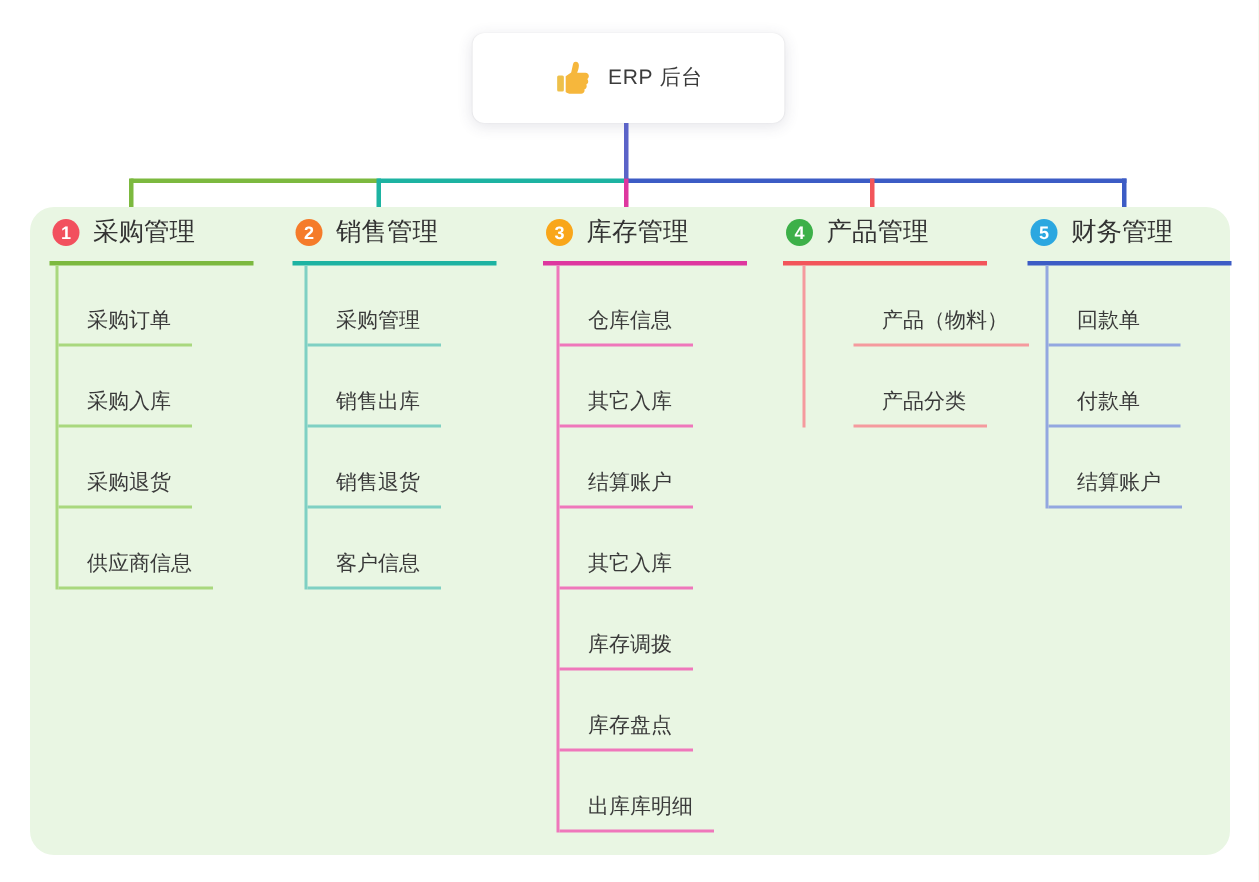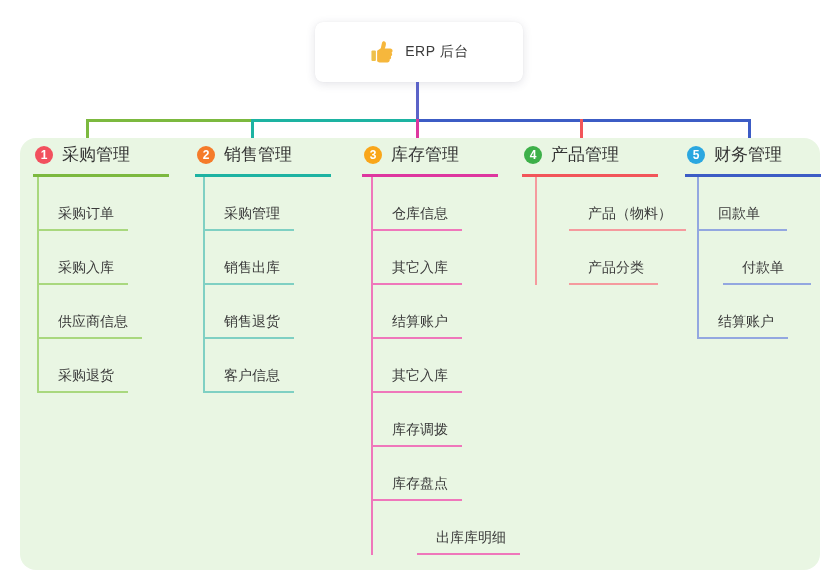--- a/index.html
+++ b/index.html
@@ -89,24 +89,24 @@
       <span class="branch-title">采购管理</span>
     </div>
     <div class="children" style="border-left-color: rgb(169, 216, 126); margin-left: 4px;">
           <div class="child" style="border-bottom-color: rgb(169, 216, 126);">
             <span class="child-label">采购订单</span>
           </div>
           <div class="child" style="border-bottom-color: rgb(169, 216, 126);">
             <span class="child-label">采购入库</span>
           </div>
           <div class="child" style="border-bottom-color: rgb(169, 216, 126);">
-            <span class="child-label">供应商信息</span>
+            <span class="child-label">采购退货</span>
           </div>
           <div class="child" style="border-bottom-color: rgb(169, 216, 126);">
-            <span class="child-label">采购退货</span>
+            <span class="child-label">供应商信息</span>
           </div>
         </div>
   </div>
       <div class="branch" style="left: 175px;">
     <div class="branch-header" style="border-bottom-color: rgb(29, 179, 162);">
       <span class="badge" style="background: rgb(245, 123, 42);">2</span>
       <span class="branch-title">销售管理</span>
     </div>
     <div class="children" style="border-left-color: rgb(127, 208, 195); margin-left: 8px;">
           <div class="child" style="border-bottom-color: rgb(127, 208, 195);">
@@ -140,21 +140,21 @@
           </div>
           <div class="child" style="border-bottom-color: rgb(239, 119, 187);">
             <span class="child-label">其它入库</span>
           </div>
           <div class="child" style="border-bottom-color: rgb(239, 119, 187);">
             <span class="child-label">库存调拨</span>
           </div>
           <div class="child" style="border-bottom-color: rgb(239, 119, 187);">
             <span class="child-label">库存盘点</span>
           </div>
-          <div class="child" style="border-bottom-color: rgb(239, 119, 187); margin-left: 44px;">
+          <div class="child" style="border-bottom-color: rgb(239, 119, 187);">
             <span class="child-label">出库库明细</span>
           </div>
         </div>
   </div>
       <div class="branch" style="left: 502px;">
     <div class="branch-header" style="border-bottom-color: rgb(242, 85, 90);">
       <span class="badge" style="background: rgb(61, 176, 73);">4</span>
       <span class="branch-title">产品管理</span>
     </div>
     <div class="children" style="border-left-color: rgb(245, 154, 158); margin-left: 13px; padding-left: 32px;">
@@ -168,21 +168,21 @@
   </div>
       <div class="branch" style="left: 665px;">
     <div class="branch-header" style="border-bottom-color: rgb(60, 92, 197);">
       <span class="badge" style="background: rgb(43, 167, 224);">5</span>
       <span class="branch-title">财务管理</span>
     </div>
     <div class="children" style="border-left-color: rgb(147, 167, 224); margin-left: 12px;">
           <div class="child" style="border-bottom-color: rgb(147, 167, 224);">
             <span class="child-label">回款单</span>
           </div>
-          <div class="child" style="border-bottom-color: rgb(147, 167, 224); margin-left: 24px;">
+          <div class="child" style="border-bottom-color: rgb(147, 167, 224);">
             <span class="child-label">付款单</span>
           </div>
           <div class="child" style="border-bottom-color: rgb(147, 167, 224); align-items: flex-end;">
             <span class="child-label">结算账户</span>
           </div>
         </div>
   </div>
     </div>
 </div>
 

